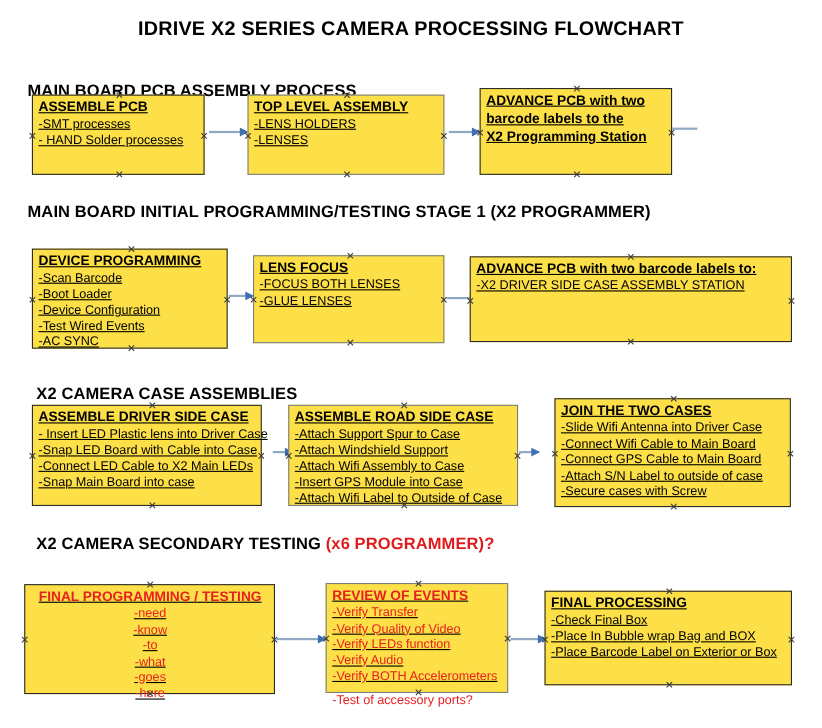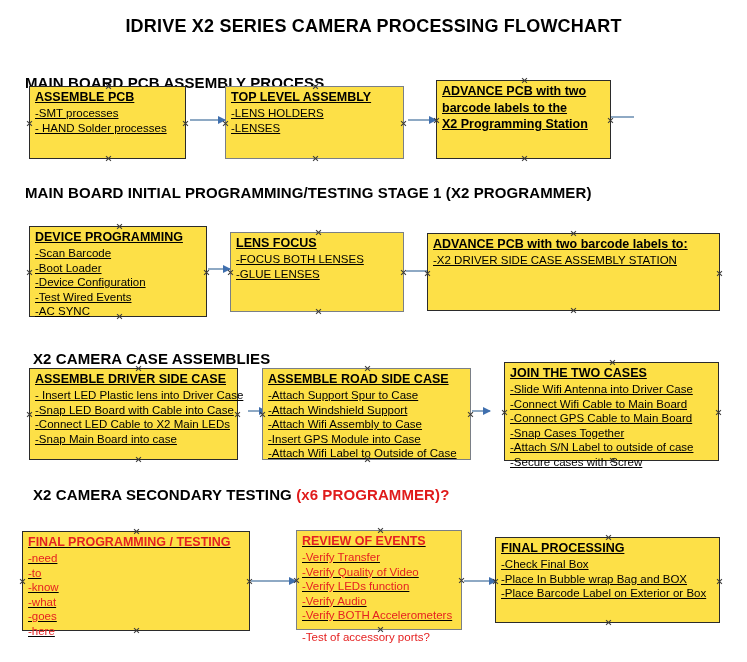--- a/index.html
+++ b/index.html
@@ -238,38 +238,37 @@
     <span class="handle" style="right:-4px; top:42px;"></span>
   </div>
 
   <div class="arrow" style="left:472px; top:410px; width:18px;"></div>
 
   <div class="box" style="left:504px; top:362px; width:215px; height:99px;">
     <div class="box-title">JOIN THE TWO CASES</div>
     <div class="box-line">-Slide Wifi Antenna into Driver Case</div>
     <div class="box-line">-Connect Wifi Cable to Main Board</div>
     <div class="box-line">-Connect GPS Cable to Main Board</div>
-    <div class="box-line">-Snap Cases Together</div>
     <div class="box-line">-Attach S/N Label to outside of case</div>
     <div class="box-line">-Secure cases with Screw</div>
     <span class="handle" style="left:104px; top:-4px;"></span>
     <span class="handle" style="left:104px; bottom:-4px;"></span>
     <span class="handle" style="left:-4px; top:46px;"></span>
     <span class="handle" style="right:-4px; top:46px;"></span>
   </div>
 
   <div class="section-heading" style="left:33px; top:486px;">
     <span>X2 CAMERA SECONDARY TESTING </span><span class="red-suffix">(x6 PROGRAMMER)?</span>
   </div>
 
-  <div class="box red-text" style="left:22px; top:531px; width:228px; height:100px;">
+  <div class="box red-text" style="left:22px; top:531px; width:228px; height:100px;text-align:center;">
     <div class="box-title">FINAL PROGRAMMING / TESTING</div>
     <div class="box-line">-need</div>
+    <div class="box-line">-know</div>
     <div class="box-line">-to</div>
-    <div class="box-line">-know</div>
     <div class="box-line">-what</div>
     <div class="box-line">-goes</div>
     <div class="box-line">-here</div>
     <span class="handle" style="left:110px; top:-4px;"></span>
     <span class="handle" style="left:110px; bottom:-4px;"></span>
     <span class="handle" style="left:-4px; top:46px;"></span>
     <span class="handle" style="right:-4px; top:46px;"></span>
   </div>
 
   <div class="arrow" style="left:251px; top:580px; width:45px;"></div>

